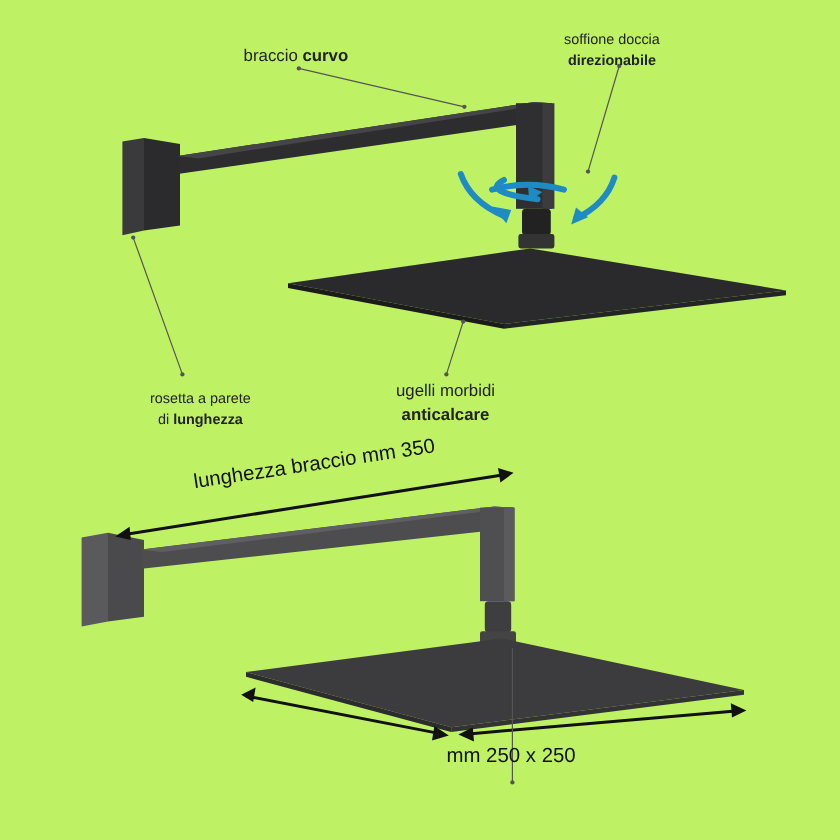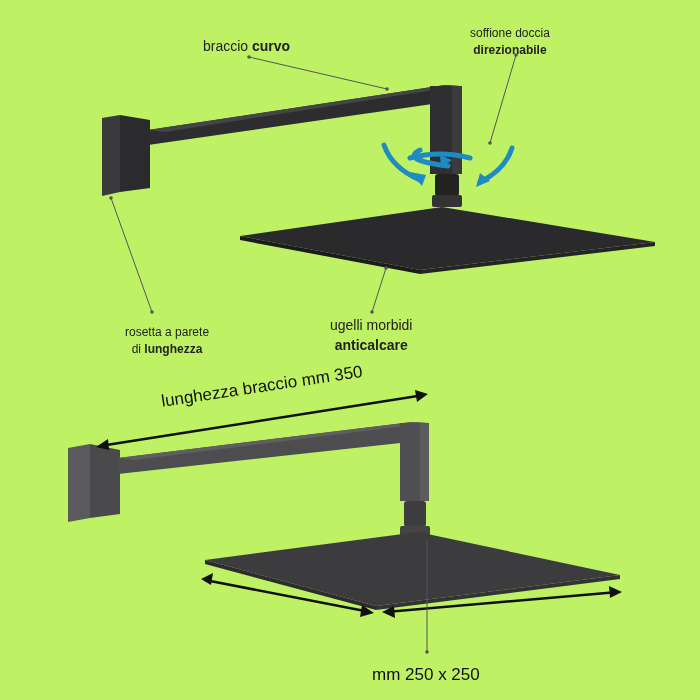--- a/index.html
+++ b/index.html
@@ -110,15 +110,15 @@
     <div><span>di</span> <b>lunghezza</b></div>
   </div>
 
   <div class="lbl" style="left:330px;top:315px;font-size:14px;line-height:20px;text-align:center;">
     <div>ugelli morbidi</div>
     <div><b>anticalcare</b></div>
   </div>
 
   <div class="big" style="left:160px;top:392px;transform:rotate(-8.5deg);transform-origin:left top;">lunghezza braccio mm 350</div>
 
-  <div class="big" style="left:372px;top:665px;text-align:right;">mm 250 x 250</div>
+  <div class="big" style="left:372px;top:620px;text-align:right;">mm 250 x 250</div>
 
 </div>
 
 </body></html>

